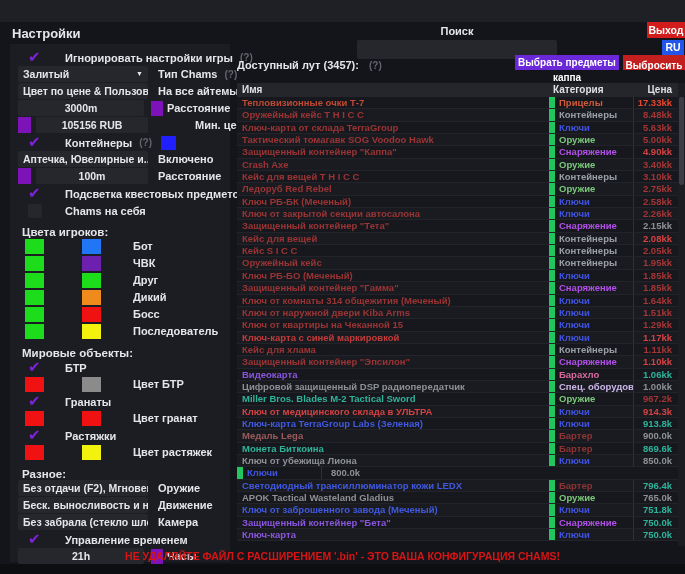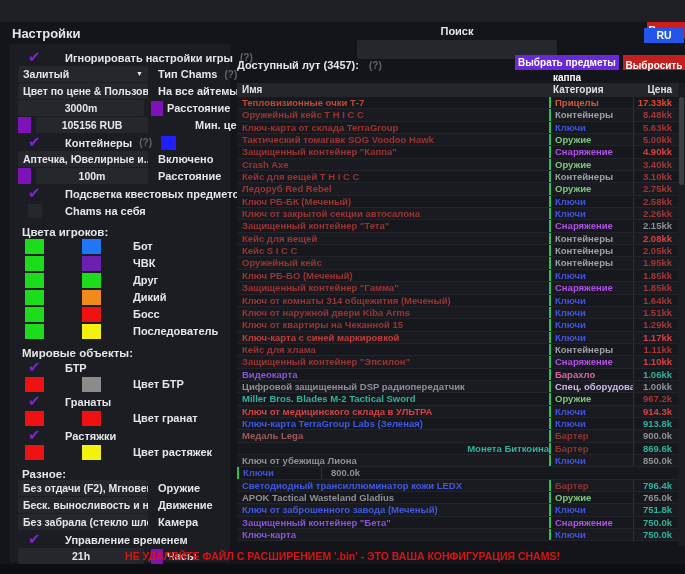--- a/index.html
+++ b/index.html
@@ -7,21 +7,21 @@
        font-family:"Liberation Sans","DejaVu Sans",sans-serif;color:#e6e6ea;}
   .topstrip{position:absolute;left:0;top:0;width:685px;height:22px;background:#1f2026;}
   .bottomstrip{position:absolute;left:0;top:564px;width:685px;height:10px;background:#0d0e11;}
 
   .stitle{position:absolute;left:12px;top:26px;font-size:13px;font-weight:bold;}
   .searchlbl{position:absolute;left:357px;top:25px;width:200px;text-align:center;font-size:11px;font-weight:bold;}
   .searchbox{position:absolute;left:357px;top:40px;width:200px;height:19px;background:#26272d;border:none;
              border-radius:2px;color:#e6e6ea;font-family:inherit;font-size:11px;padding:0 6px;box-sizing:border-box;outline:none;}
   .exitbtn{position:absolute;right:0;top:22px;width:38px;height:16px;background:#d21b1b;color:#fff;
            font-size:10.5px;font-weight:bold;text-align:center;line-height:16px;cursor:pointer;}
-  .rubtn{position:absolute;right:1px;top:28px;width:40px;height:15px;background:#2356e8;color:#fff;
+  .rubtn{position:absolute;right:1px;top:40px;width:22px;height:15px;background:#2356e8;color:#fff;
          font-size:10.5px;font-weight:bold;text-align:center;line-height:15px;cursor:pointer;}
 
   
   .sidebar{position:absolute;left:10px;top:44px;width:220px;height:518px;background:#1c1d23;
            padding-top:5px;box-sizing:border-box;}
   .srow{position:relative;height:17px;}
   .srow.fx{display:flex;align-items:center;}
   .shead{height:19px;padding-left:12px;display:flex;align-items:flex-end;font-size:11.5px;font-weight:bold;}
   .chk{width:14px;height:14px;margin-left:18px;background:#26272d;border-radius:2px;position:relative;flex:0 0 auto;cursor:pointer;}
   .chk.on{background:transparent;}
@@ -56,21 +56,21 @@
   .thead{display:flex;height:14px;background:#25262c;font-size:10px;font-weight:bold;color:#dfe0e3;line-height:14px;}
   .th-name{width:312px;padding-left:5px;box-sizing:border-box;}
   .th-cat{width:84px;padding-left:4px;box-sizing:border-box;}
   .th-price{width:45px;text-align:right;padding-right:6px;box-sizing:border-box;}
   .tbody{height:449px;overflow:hidden;}
   .trow{display:flex;height:12.35px;background:#17181d;border-bottom:1px solid #23242a;box-sizing:border-box;
         font-size:9.5px;line-height:11.5px;font-weight:bold;cursor:pointer;}
   .trow.alt{background:#1a1b21;}
   .tc{white-space:nowrap;overflow:hidden;box-sizing:border-box;}
   .tname{width:312px;padding-left:5px;}
-  .tcat{width:84px;padding-left:4px;border-left:2px solid #22c55e;}
+  .tcat{width:84px;padding-left:4px;border-left:6px solid #22c55e;}
   .tprice{width:45px;text-align:right;padding-right:6px;border-left:1px solid #303138;}
 
   .scrollbar{position:absolute;left:678px;top:83px;width:7px;height:463px;background:#1c1d22;}
   .thumb{position:absolute;left:1px;top:14px;width:5px;height:88px;background:#3c3d45;border-radius:2px;}
 
   .footer{position:absolute;left:0;top:550px;width:685px;text-align:center;color:#d81414;
           font-size:10.5px;font-weight:bold;}
 </style>
 </head>
 <body>
@@ -403,21 +403,21 @@
           <span class="tc tname" style="color: rgb(64, 89, 224);">Ключ-карта TerraGroup Labs (Зеленая)</span>
           <span class="tc tcat" style="color: rgb(64, 83, 224);">Ключи</span>
           <span class="tc tprice" style="color: rgb(46, 179, 155);">913.8k</span>
         </div>
         <div class="trow alt">
           <span class="tc tname" style="color: rgb(156, 90, 90);">Медаль Lega</span>
           <span class="tc tcat" style="color: rgb(141, 52, 52);">Бартер</span>
           <span class="tc tprice" style="color: rgb(141, 144, 149);">900.0k</span>
         </div>
         <div class="trow">
-          <span class="tc tname" style="color: rgb(46, 179, 155); text-align: right;">Монета Биткоина</span>
+          <span class="tc tname" style="color: rgb(46, 179, 155);">Монета Биткоина</span>
           <span class="tc tcat" style="color: rgb(141, 52, 52);">Бартер</span>
           <span class="tc tprice" style="color: rgb(46, 179, 155);">869.6k</span>
         </div>
         <div class="trow alt">
           <span class="tc tname" style="color: rgb(141, 144, 149);">Ключ от убежища Лиона</span>
           <span class="tc tcat" style="color: rgb(64, 83, 224);">Ключи</span>
           <span class="tc tprice" style="color: rgb(141, 144, 149);">850.0k</span>
         </div>
         <div class="trow">
           <span class="tc tcat" style="color: rgb(64, 83, 224);">Ключи</span>

